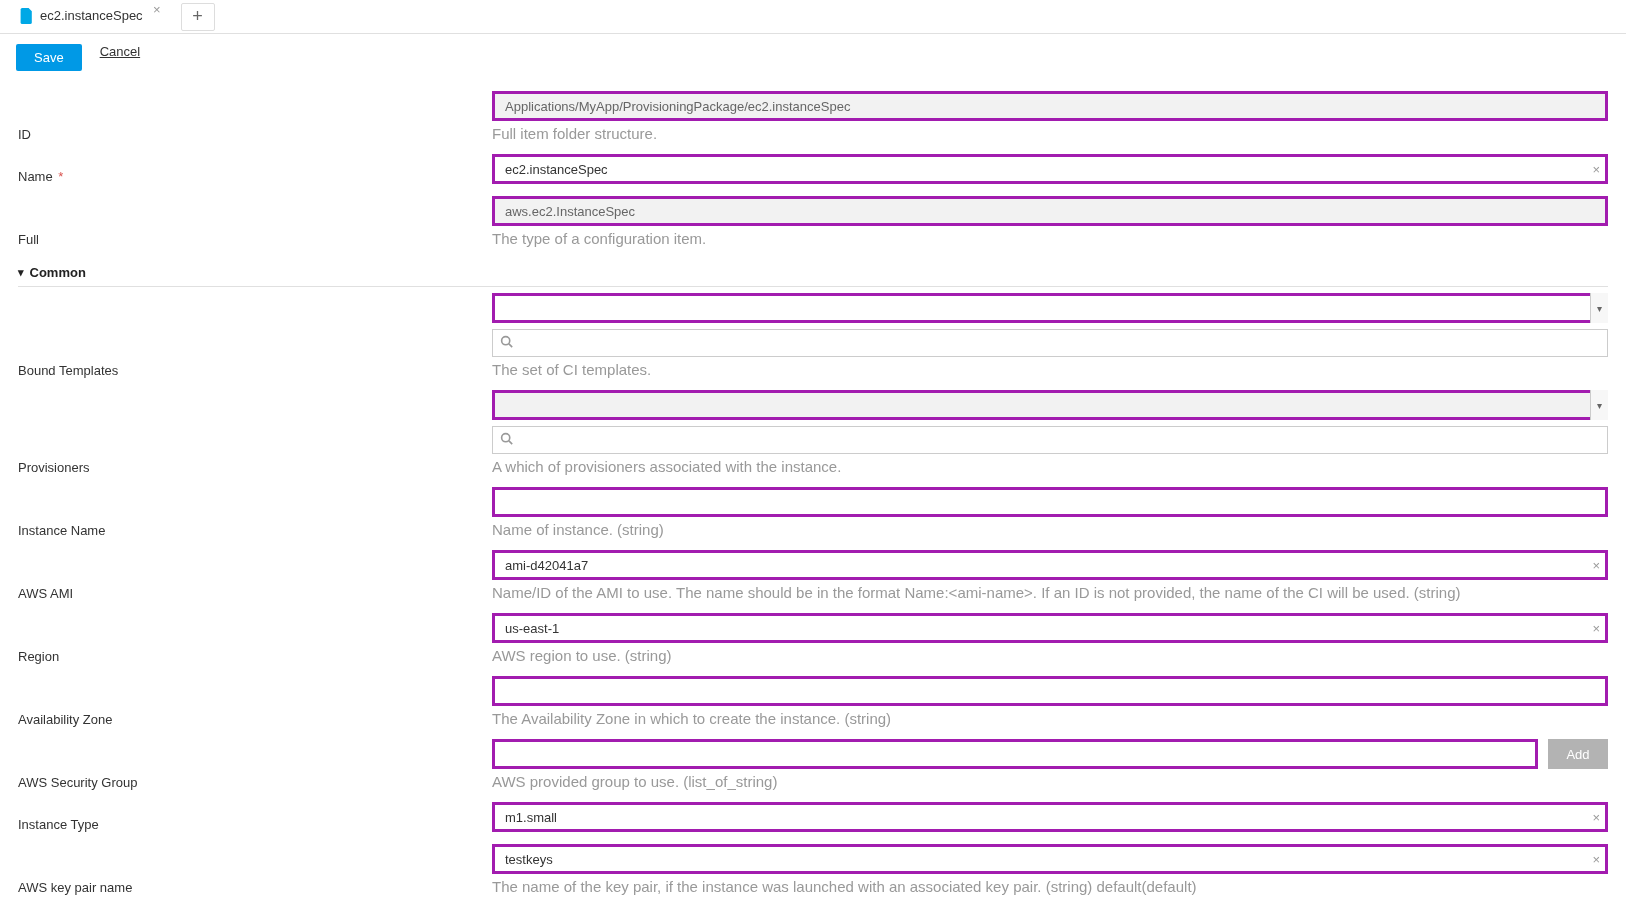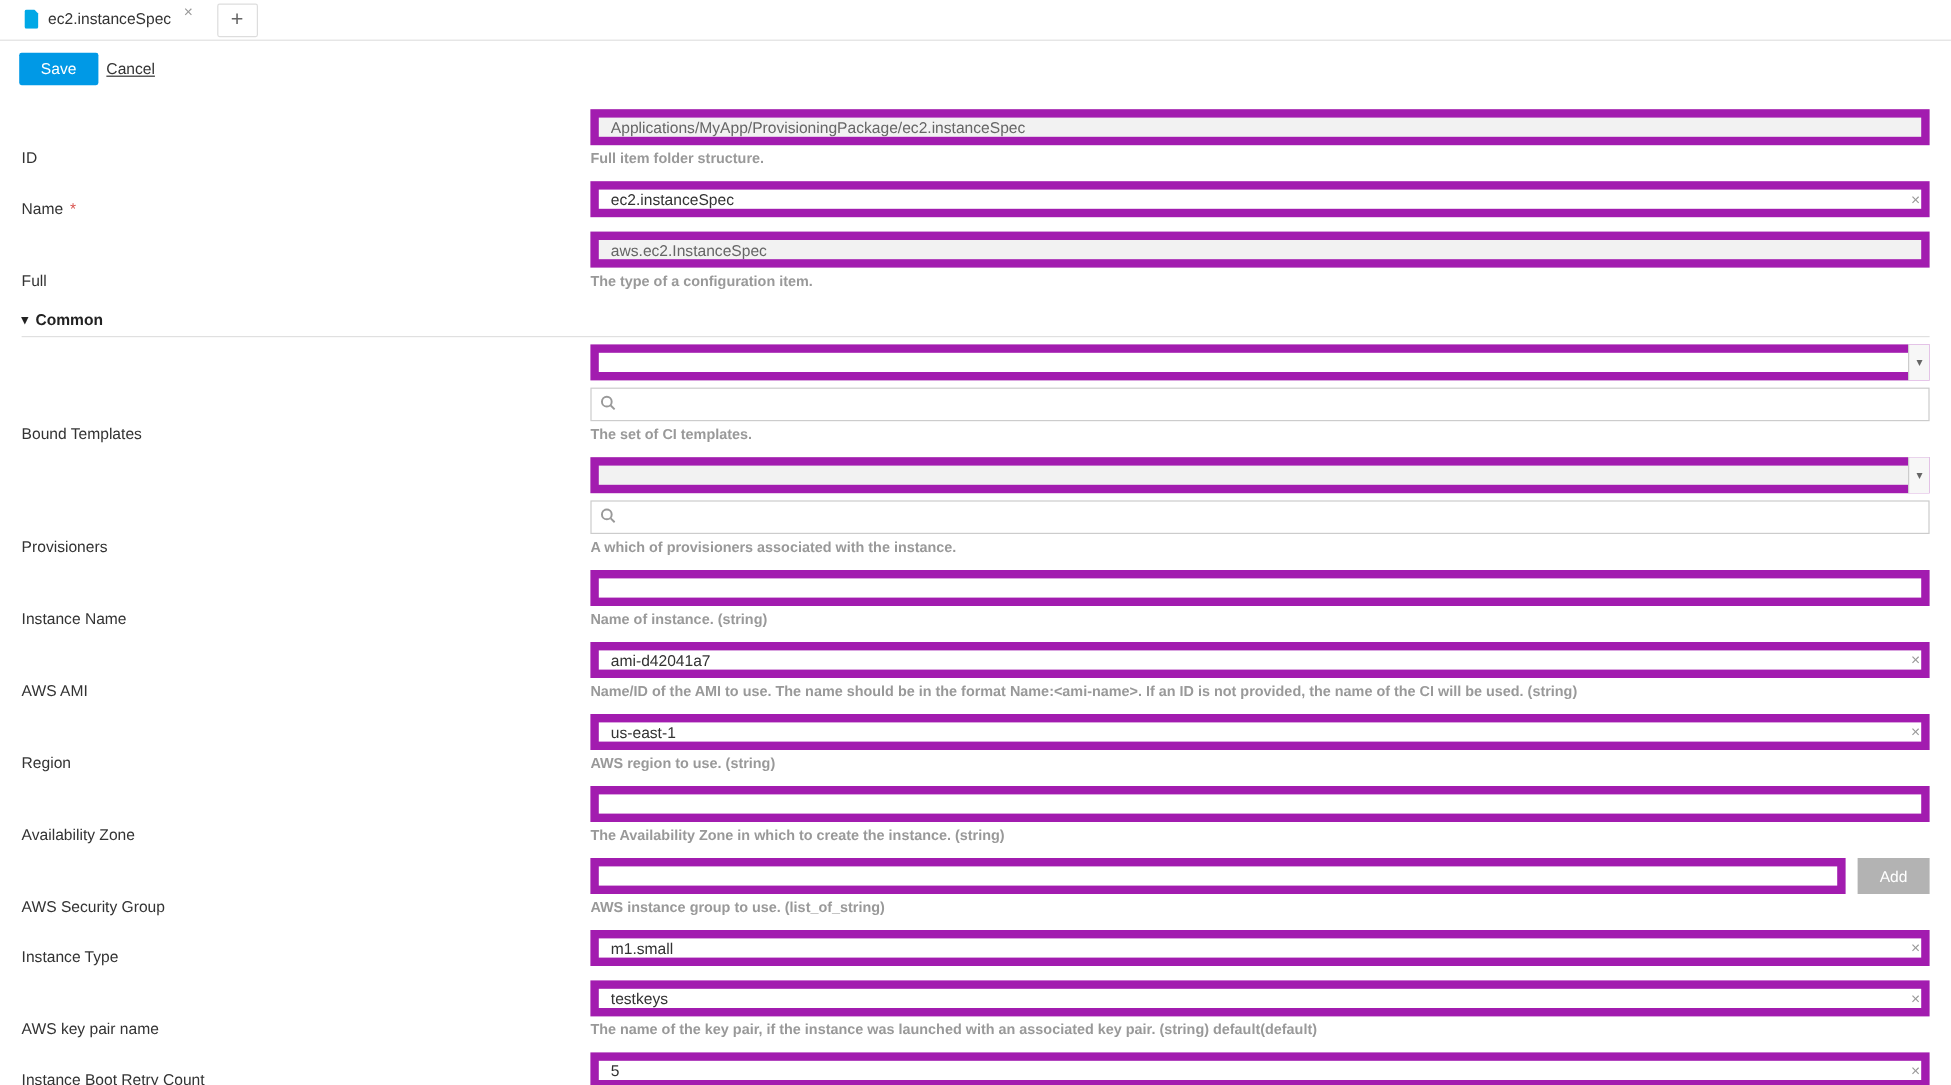--- a/index.html
+++ b/index.html
@@ -50,23 +50,22 @@
     display: flex;
     align-items: center;
     justify-content: center;
     color: #666;
     font-size: 18px;
     cursor: pointer;
     border-radius: 2px;
   }
   .action-bar {
     display: flex;
-    align-items: center;
     padding: 10px 16px 14px 16px;
-    gap: 7px;
+    gap: 18px;
   }
   .btn-save {
     background: #0099e6;
     color: #fff;
     border: none;
     padding: 6px 18px;
     font-size: 13px;
     cursor: pointer;
     border-radius: 2px;
   }
@@ -88,21 +87,21 @@
     padding-top: 6px;
     font-size: 13px;
     color: #333;
   }
   .label-col .req { color: #d9534f; margin-left: 2px; }
   .field-col { flex: 1; min-width: 0; }
   .text-input, .readonly-input, .select-input {
     width: 100%;
     height: 30px;
     padding: 0 10px;
-    border: 7px solid #a21caf;
+    border: 3px solid #a21caf;
     font-size: 13px;
     background: #fff;
     color: #333;
   }
   .readonly-input {
     background: #f2f2f2;
     color: #666;
   }
   .select-input {
     appearance: none;
@@ -141,24 +140,23 @@
   }
   .search-input {
     width: 100%;
     height: 28px;
     padding: 0 10px 0 28px;
     border: 1px solid #ccc;
     font-size: 13px;
     background: #fff;
   }
   .help-text {
-    font-size: 12px;
+    font-size: 15px;
     color: #999;
     margin-top: 4px;
-    font-weight: bold;
   }
   .section-header {
     display: flex;
     align-items: center;
     border-bottom: 1px solid #e0e0e0;
     padding: 8px 0 6px 0;
     margin-top: 4px;
     font-weight: 600;
     color: #222;
     cursor: pointer;
@@ -310,21 +308,21 @@
     </div>
   </div>
 
   <div class="row">
     <div class="label-col">AWS Security Group</div>
     <div class="field-col">
       <div class="add-row">
         <input class="text-input" value="" style="">
         <button class="btn-add">Add</button>
       </div>
-      <div class="help-text">AWS instance group to use. (list_of_string)</div>
+      <div class="help-text">AWS provided group to use. (list_of_string)</div>
     </div>
   </div>
 
   <div class="row">
     <div class="label-col">Instance Type</div>
     <div class="field-col">
       <div class="input-wrap">
         <input class="text-input" value="m1.small" style="">
         <span class="clear-x">×</span>
       </div>

